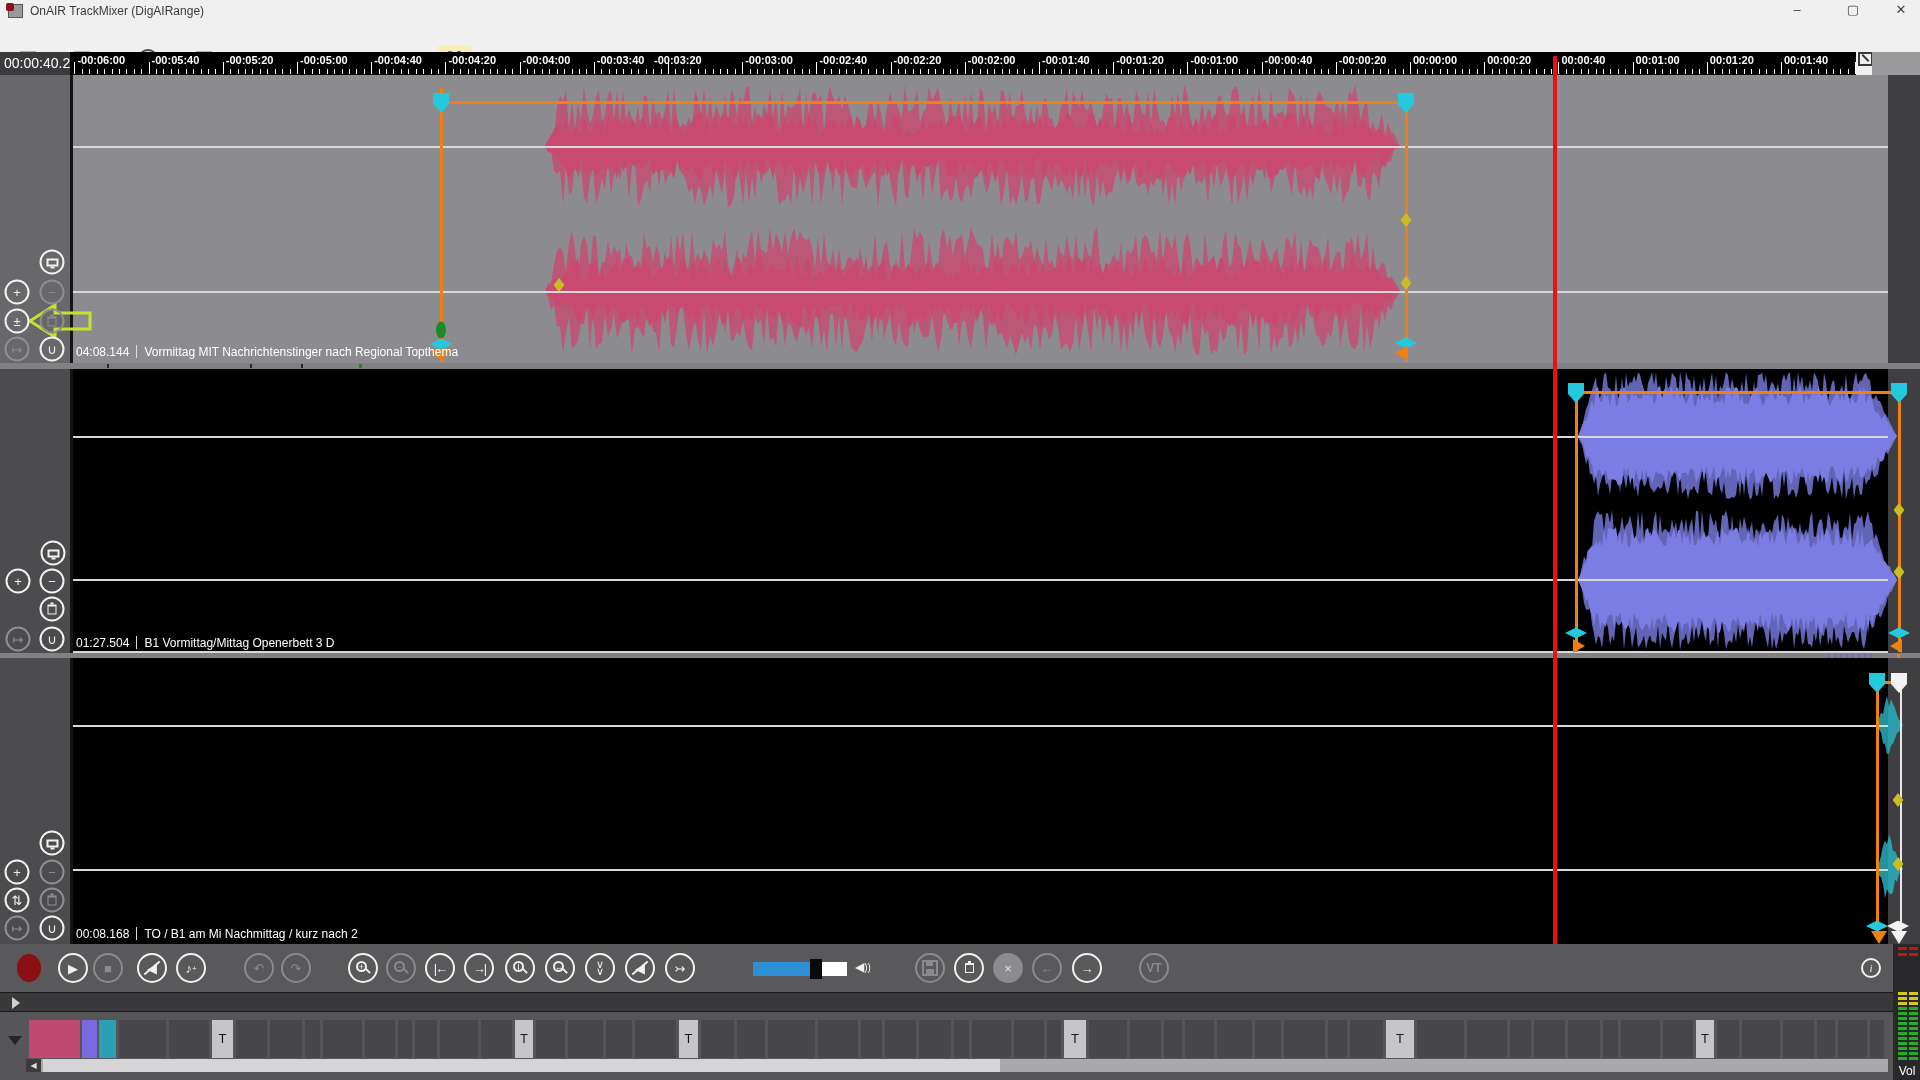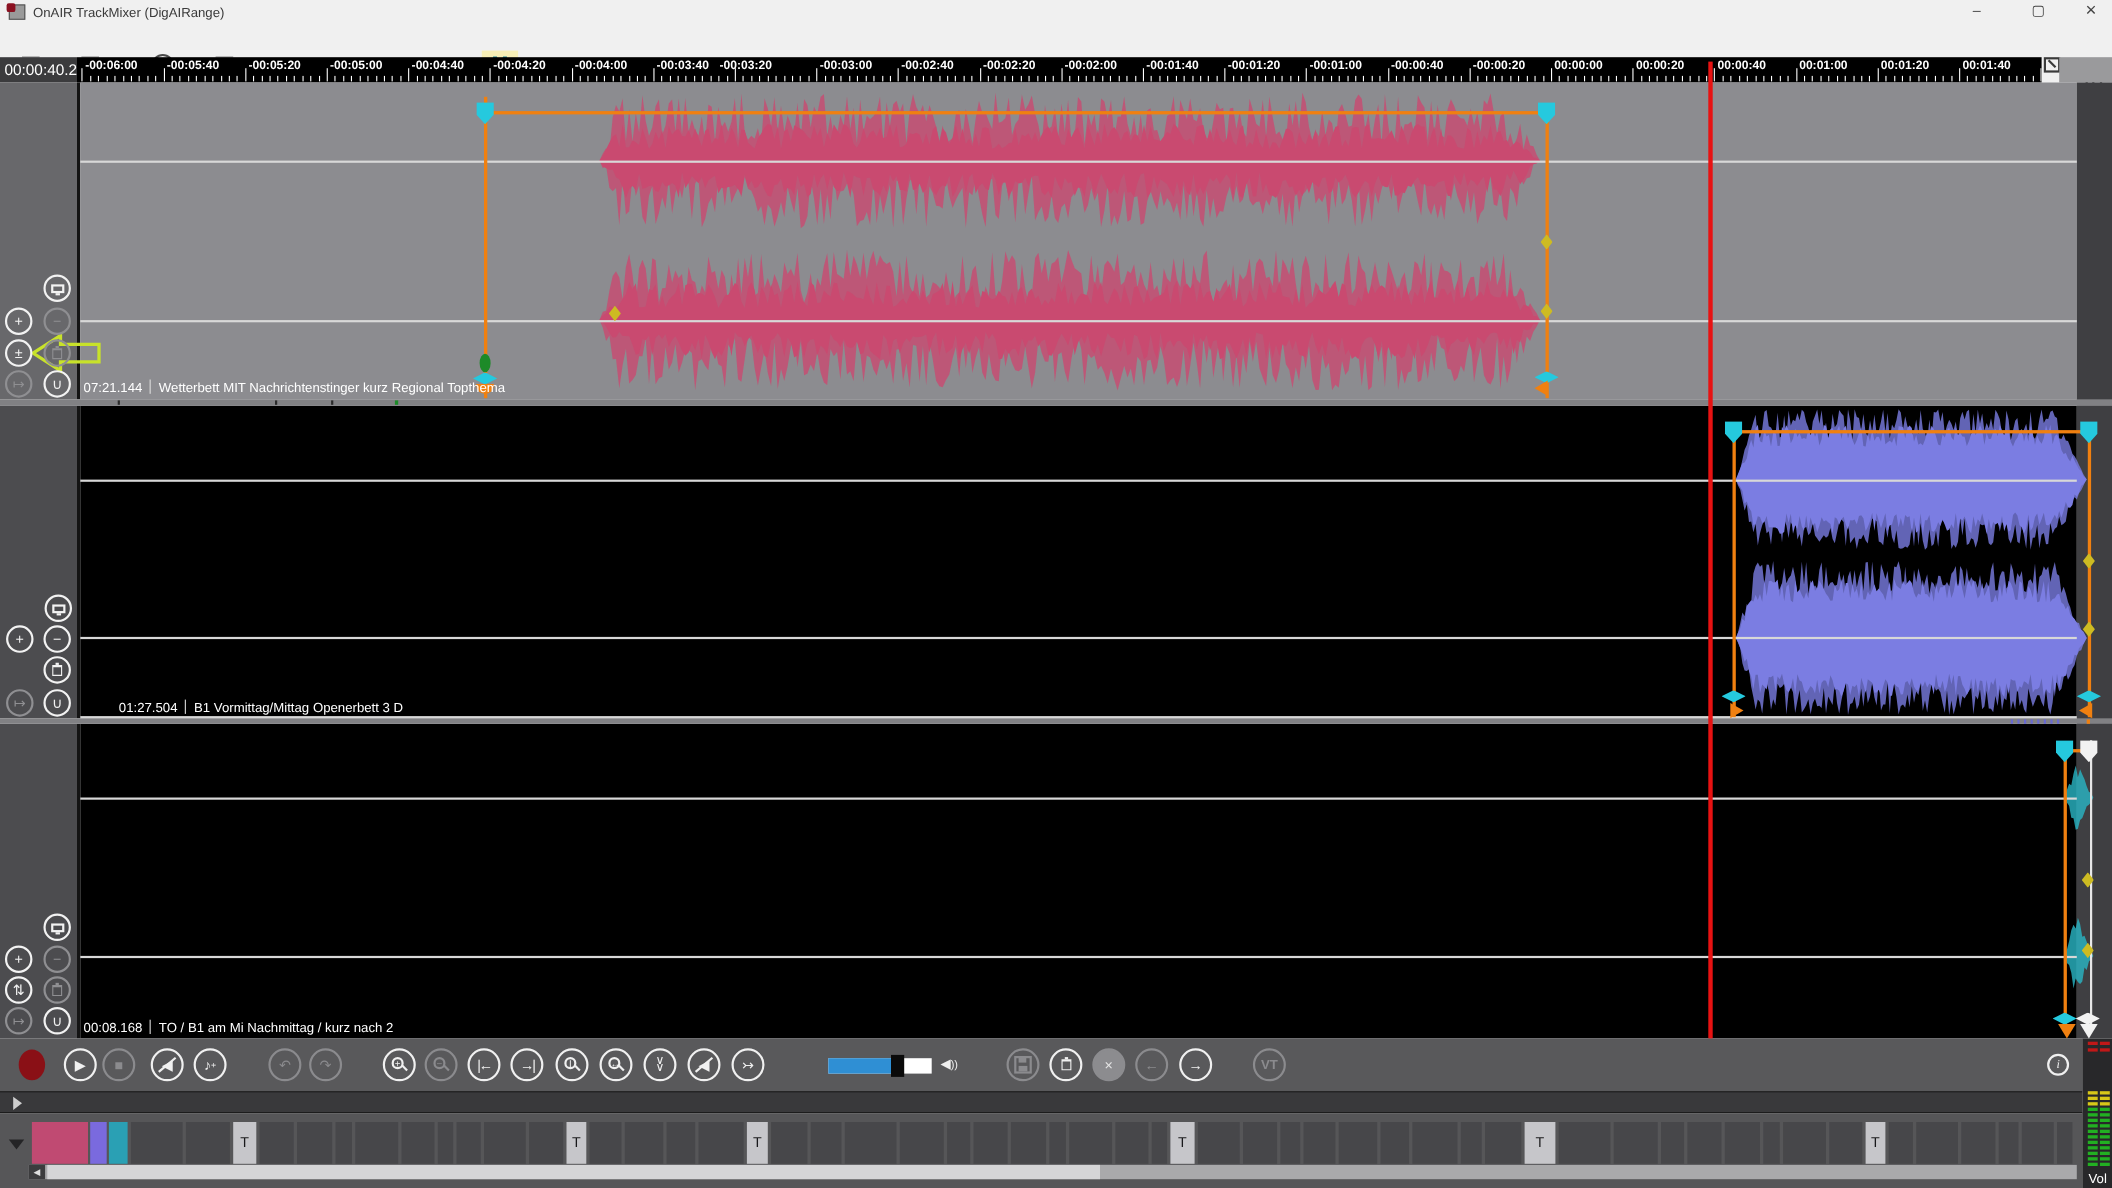--- a/index.html
+++ b/index.html
@@ -468,23 +468,23 @@
       <path d="M1578,436 L1578,436.0 L1580,432.0 L1582,426.6 L1584,418.0 L1586,408.8 L1588,404.5 L1590,395.8 L1592,390.5 L1594,383.3 L1596,377.0 L1598,398.5 L1600,397.5 L1602,390.0 L1604,374.3 L1606,372.7 L1608,387.4 L1610,388.6 L1612,392.5 L1614,396.2 L1616,375.2 L1618,397.7 L1620,396.7 L1622,377.6 L1624,397.1 L1626,373.2 L1628,386.9 L1630,381.6 L1632,382.9 L1634,375.4 L1636,382.0 L1638,372.5 L1640,374.6 L1642,383.6 L1644,388.9 L1646,399.5 L1648,383.2 L1650,378.0 L1652,372.3 L1654,385.3 L1656,372.9 L1658,391.5 L1660,384.3 L1662,398.4 L1664,395.4 L1666,376.2 L1668,388.3 L1670,385.4 L1672,372.7 L1674,375.6 L1676,377.9 L1678,399.8 L1680,372.0 L1682,382.2 L1684,399.6 L1686,372.0 L1688,379.2 L1690,380.0 L1692,391.3 L1694,376.4 L1696,393.5 L1698,396.5 L1700,382.0 L1702,392.7 L1704,376.8 L1706,394.1 L1708,391.6 L1710,383.2 L1712,372.4 L1714,392.4 L1716,375.4 L1718,398.4 L1720,385.8 L1722,389.3 L1724,382.0 L1726,372.0 L1728,375.1 L1730,390.3 L1732,378.4 L1734,387.3 L1736,391.9 L1738,396.0 L1740,392.1 L1742,381.3 L1744,394.8 L1746,372.7 L1748,389.9 L1750,393.4 L1752,400.7 L1754,381.3 L1756,398.5 L1758,374.6 L1760,375.0 L1762,372.3 L1764,383.5 L1766,374.5 L1768,393.8 L1770,386.8 L1772,381.6 L1774,385.2 L1776,390.8 L1778,383.2 L1780,398.8 L1782,380.2 L1784,374.3 L1786,381.3 L1788,374.1 L1790,372.5 L1792,399.1 L1794,376.1 L1796,393.7 L1798,372.3 L1800,385.3 L1802,376.0 L1804,391.5 L1806,384.6 L1808,389.3 L1810,380.2 L1812,390.4 L1814,372.5 L1816,376.0 L1818,381.2 L1820,394.4 L1822,399.9 L1824,373.1 L1826,381.4 L1828,400.3 L1830,391.3 L1832,382.5 L1834,380.0 L1836,396.2 L1838,396.3 L1840,390.4 L1842,385.3 L1844,396.1 L1846,374.1 L1848,396.9 L1850,398.8 L1852,393.4 L1854,381.0 L1856,372.3 L1858,384.6 L1860,380.6 L1862,380.8 L1864,374.4 L1866,373.1 L1868,378.7 L1870,380.0 L1872,398.3 L1874,399.0 L1876,395.1 L1878,400.4 L1880,401.0 L1882,405.8 L1884,412.4 L1886,414.8 L1888,418.1 L1890,422.7 L1892,426.7 L1894,431.2 L1896,434.3 L1897,436 L1896,437.3 L1894,441.7 L1892,445.7 L1890,448.4 L1888,454.2 L1886,452.0 L1884,455.0 L1882,455.1 L1880,461.6 L1878,474.0 L1876,476.1 L1874,477.4 L1872,469.6 L1870,479.1 L1868,480.6 L1866,485.2 L1864,475.5 L1862,494.6 L1860,494.7 L1858,484.6 L1856,486.2 L1854,498.5 L1852,477.3 L1850,488.6 L1848,488.9 L1846,499.7 L1844,472.2 L1842,498.6 L1840,487.0 L1838,477.3 L1836,494.0 L1834,492.6 L1832,476.9 L1830,488.0 L1828,494.2 L1826,489.7 L1824,472.1 L1822,478.0 L1820,474.5 L1818,483.2 L1816,473.6 L1814,475.9 L1812,493.0 L1810,495.6 L1808,493.9 L1806,482.5 L1804,476.8 L1802,477.5 L1800,476.4 L1798,491.4 L1796,498.0 L1794,490.4 L1792,489.4 L1790,494.3 L1788,495.5 L1786,471.3 L1784,486.8 L1782,471.4 L1780,492.6 L1778,498.0 L1776,494.9 L1774,499.2 L1772,473.8 L1770,477.0 L1768,475.8 L1766,472.9 L1764,476.0 L1762,497.1 L1760,482.5 L1758,494.5 L1756,496.5 L1754,481.3 L1752,497.5 L1750,499.8 L1748,491.5 L1746,475.4 L1744,496.0 L1742,471.9 L1740,496.9 L1738,478.5 L1736,495.1 L1734,497.9 L1732,496.8 L1730,498.3 L1728,498.8 L1726,498.1 L1724,482.1 L1722,493.8 L1720,488.5 L1718,472.4 L1716,488.8 L1714,478.6 L1712,495.6 L1710,493.1 L1708,492.2 L1706,474.1 L1704,471.7 L1702,471.7 L1700,480.5 L1698,494.2 L1696,491.3 L1694,485.8 L1692,489.9 L1690,489.8 L1688,499.1 L1686,488.1 L1684,491.0 L1682,493.9 L1680,471.4 L1678,496.3 L1676,474.6 L1674,472.3 L1672,475.1 L1670,484.4 L1668,493.9 L1666,490.1 L1664,480.1 L1662,487.2 L1660,488.9 L1658,486.5 L1656,489.5 L1654,492.6 L1652,489.6 L1650,486.9 L1648,475.9 L1646,484.0 L1644,486.7 L1642,479.0 L1640,480.2 L1638,496.9 L1636,485.4 L1634,490.4 L1632,472.2 L1630,478.9 L1628,474.8 L1626,489.2 L1624,477.8 L1622,471.6 L1620,493.2 L1618,473.9 L1616,478.5 L1614,478.4 L1612,476.1 L1610,495.3 L1608,482.9 L1606,484.7 L1604,472.9 L1602,477.6 L1600,484.7 L1598,496.0 L1596,476.4 L1594,483.8 L1592,474.1 L1590,474.6 L1588,458.5 L1586,464.1 L1584,454.3 L1582,445.1 L1580,441.4 L1578,436.0 Z" fill="#7b7de2" fill-opacity="0.8"></path>
       <path d="M1578,436 L1578,436.0 L1580,430.9 L1582,425.8 L1584,421.1 L1586,420.4 L1588,416.8 L1590,406.1 L1592,400.1 L1594,406.9 L1596,389.4 L1598,386.2 L1600,401.2 L1602,402.3 L1604,390.9 L1606,396.9 L1608,395.3 L1610,405.8 L1612,393.1 L1614,390.6 L1616,405.4 L1618,405.3 L1620,388.0 L1622,391.5 L1624,386.7 L1626,390.9 L1628,402.9 L1630,398.9 L1632,389.5 L1634,397.2 L1636,393.8 L1638,399.1 L1640,398.1 L1642,399.0 L1644,390.1 L1646,395.5 L1648,390.9 L1650,397.1 L1652,392.7 L1654,405.1 L1656,399.4 L1658,386.4 L1660,387.4 L1662,398.1 L1664,389.9 L1666,389.1 L1668,394.2 L1670,391.1 L1672,386.5 L1674,399.1 L1676,389.3 L1678,387.0 L1680,398.7 L1682,391.8 L1684,399.7 L1686,404.6 L1688,400.1 L1690,393.7 L1692,388.5 L1694,405.4 L1696,405.9 L1698,394.1 L1700,401.4 L1702,390.3 L1704,400.7 L1706,397.1 L1708,397.0 L1710,401.6 L1712,388.2 L1714,403.9 L1716,402.1 L1718,400.7 L1720,402.5 L1722,397.0 L1724,405.6 L1726,387.4 L1728,387.7 L1730,388.3 L1732,398.5 L1734,389.2 L1736,386.8 L1738,389.0 L1740,401.6 L1742,395.4 L1744,404.3 L1746,402.9 L1748,404.7 L1750,399.7 L1752,391.5 L1754,394.1 L1756,387.1 L1758,390.3 L1760,396.7 L1762,404.0 L1764,405.0 L1766,394.7 L1768,397.7 L1770,391.2 L1772,388.4 L1774,397.4 L1776,400.2 L1778,388.0 L1780,395.6 L1782,393.2 L1784,396.9 L1786,397.1 L1788,405.5 L1790,401.0 L1792,394.3 L1794,391.1 L1796,395.4 L1798,391.5 L1800,386.3 L1802,391.2 L1804,404.4 L1806,393.5 L1808,399.1 L1810,398.8 L1812,392.6 L1814,389.7 L1816,396.5 L1818,386.4 L1820,391.4 L1822,395.6 L1824,390.4 L1826,392.3 L1828,401.9 L1830,405.9 L1832,400.7 L1834,398.0 L1836,392.2 L1838,390.0 L1840,401.7 L1842,393.3 L1844,401.3 L1846,387.2 L1848,394.2 L1850,404.4 L1852,395.9 L1854,400.7 L1856,403.4 L1858,398.1 L1860,386.3 L1862,393.7 L1864,386.1 L1866,403.9 L1868,396.4 L1870,394.7 L1872,399.5 L1874,409.0 L1876,412.8 L1878,411.9 L1880,416.5 L1882,419.6 L1884,414.4 L1886,418.7 L1888,422.7 L1890,426.5 L1892,428.2 L1894,432.8 L1896,434.5 L1897,436 L1896,437.6 L1894,440.2 L1892,441.6 L1890,447.9 L1888,451.3 L1886,449.6 L1884,459.0 L1882,461.5 L1880,461.4 L1878,456.4 L1876,464.6 L1874,470.6 L1872,464.6 L1870,472.1 L1868,468.0 L1866,471.9 L1864,475.8 L1862,477.7 L1860,477.1 L1858,466.1 L1856,472.1 L1854,477.1 L1852,466.9 L1850,470.1 L1848,479.4 L1846,482.5 L1844,467.7 L1842,480.2 L1840,485.0 L1838,479.4 L1836,477.6 L1834,468.6 L1832,466.0 L1830,468.1 L1828,481.8 L1826,483.4 L1824,476.5 L1822,482.9 L1820,469.1 L1818,478.9 L1816,475.4 L1814,476.8 L1812,474.6 L1810,481.8 L1808,471.9 L1806,485.7 L1804,475.0 L1802,466.8 L1800,474.5 L1798,472.0 L1796,479.0 L1794,469.3 L1792,485.0 L1790,481.9 L1788,475.0 L1786,469.6 L1784,473.1 L1782,471.3 L1780,482.3 L1778,466.7 L1776,480.5 L1774,476.6 L1772,481.3 L1770,482.4 L1768,477.1 L1766,472.0 L1764,478.1 L1762,474.7 L1760,480.5 L1758,483.4 L1756,482.7 L1754,468.2 L1752,473.0 L1750,473.0 L1748,485.8 L1746,466.9 L1744,482.3 L1742,484.4 L1740,470.4 L1738,485.2 L1736,469.4 L1734,470.2 L1732,468.1 L1730,478.6 L1728,470.8 L1726,479.4 L1724,467.4 L1722,469.4 L1720,476.8 L1718,477.4 L1716,482.9 L1714,466.5 L1712,473.4 L1710,480.3 L1708,473.8 L1706,466.7 L1704,482.4 L1702,466.2 L1700,473.9 L1698,479.2 L1696,482.7 L1694,471.1 L1692,468.4 L1690,469.1 L1688,476.6 L1686,472.3 L1684,473.1 L1682,473.0 L1680,481.9 L1678,476.9 L1676,469.7 L1674,472.3 L1672,477.0 L1670,471.7 L1668,470.3 L1666,485.3 L1664,476.3 L1662,474.7 L1660,473.0 L1658,474.1 L1656,470.2 L1654,478.0 L1652,483.8 L1650,475.4 L1648,477.5 L1646,470.4 L1644,481.7 L1642,468.6 L1640,482.5 L1638,478.6 L1636,469.1 L1634,480.9 L1632,477.4 L1630,485.2 L1628,467.0 L1626,475.3 L1624,466.9 L1622,483.7 L1620,485.0 L1618,485.2 L1616,480.6 L1614,479.6 L1612,479.5 L1610,479.4 L1608,479.5 L1606,469.2 L1604,474.5 L1602,475.5 L1600,470.1 L1598,469.4 L1596,476.3 L1594,477.6 L1592,464.8 L1590,461.7 L1588,456.0 L1586,457.7 L1584,446.4 L1582,442.7 L1580,439.8 L1578,436.0 Z" fill="#7b7de2" fill-opacity="1"></path>
       <path d="M1578,580 L1578,580.0 L1580,575.0 L1582,566.7 L1584,556.8 L1586,560.0 L1588,549.0 L1590,553.2 L1592,547.9 L1594,521.3 L1596,514.7 L1598,511.3 L1600,515.2 L1602,513.3 L1604,531.7 L1606,513.1 L1608,513.5 L1610,522.9 L1612,510.1 L1614,533.3 L1616,537.9 L1618,535.1 L1620,530.3 L1622,516.1 L1624,530.3 L1626,525.6 L1628,523.1 L1630,515.2 L1632,524.7 L1634,538.7 L1636,535.5 L1638,510.4 L1640,531.6 L1642,511.0 L1644,539.6 L1646,527.6 L1648,535.0 L1650,532.0 L1652,534.9 L1654,517.9 L1656,511.2 L1658,537.6 L1660,514.9 L1662,533.1 L1664,529.7 L1666,529.1 L1668,532.5 L1670,531.6 L1672,519.2 L1674,530.1 L1676,522.0 L1678,538.5 L1680,524.4 L1682,518.9 L1684,532.3 L1686,518.1 L1688,533.8 L1690,524.8 L1692,518.6 L1694,537.3 L1696,511.3 L1698,510.8 L1700,537.8 L1702,510.4 L1704,532.9 L1706,539.1 L1708,537.6 L1710,512.8 L1712,519.2 L1714,526.3 L1716,519.1 L1718,538.6 L1720,536.3 L1722,515.1 L1724,515.7 L1726,510.3 L1728,519.2 L1730,541.1 L1732,514.9 L1734,536.1 L1736,537.8 L1738,539.5 L1740,517.9 L1742,529.2 L1744,516.6 L1746,524.9 L1748,537.0 L1750,528.9 L1752,522.0 L1754,539.6 L1756,528.6 L1758,531.0 L1760,536.7 L1762,523.5 L1764,523.7 L1766,531.6 L1768,532.5 L1770,529.1 L1772,532.9 L1774,521.7 L1776,519.1 L1778,514.6 L1780,538.6 L1782,514.5 L1784,518.4 L1786,533.2 L1788,516.4 L1790,530.4 L1792,524.6 L1794,528.5 L1796,528.3 L1798,534.3 L1800,522.7 L1802,536.1 L1804,534.0 L1806,528.9 L1808,534.5 L1810,518.0 L1812,511.2 L1814,536.8 L1816,536.6 L1818,524.0 L1820,519.4 L1822,519.7 L1824,535.0 L1826,532.6 L1828,512.1 L1830,518.2 L1832,531.9 L1834,521.0 L1836,524.6 L1838,519.0 L1840,537.2 L1842,538.2 L1844,528.2 L1846,526.6 L1848,530.6 L1850,512.3 L1852,540.5 L1854,524.5 L1856,522.6 L1858,514.7 L1860,518.5 L1862,514.9 L1864,529.0 L1866,518.3 L1868,510.9 L1870,521.8 L1872,523.5 L1874,539.2 L1876,533.5 L1878,539.3 L1880,547.2 L1882,552.0 L1884,560.2 L1886,564.1 L1888,566.0 L1890,566.3 L1892,572.7 L1894,574.5 L1896,578.0 L1897,580 L1896,582.1 L1894,585.6 L1892,591.2 L1890,591.9 L1888,596.3 L1886,604.5 L1884,608.0 L1882,614.4 L1880,618.0 L1878,611.3 L1876,615.9 L1874,626.2 L1872,628.5 L1870,621.2 L1868,619.3 L1866,638.9 L1864,649.5 L1862,643.4 L1860,626.6 L1858,642.4 L1856,638.4 L1854,632.0 L1852,632.0 L1850,637.4 L1848,642.5 L1846,634.8 L1844,625.8 L1842,648.1 L1840,644.7 L1838,636.4 L1836,641.8 L1834,624.1 L1832,645.1 L1830,637.0 L1828,645.5 L1826,619.2 L1824,636.5 L1822,634.7 L1820,645.9 L1818,626.3 L1816,641.8 L1814,632.7 L1812,647.6 L1810,644.3 L1808,644.1 L1806,627.8 L1804,642.2 L1802,644.8 L1800,626.7 L1798,635.8 L1796,632.6 L1794,649.4 L1792,625.3 L1790,628.2 L1788,631.5 L1786,635.0 L1784,632.7 L1782,643.7 L1780,630.4 L1778,641.8 L1776,649.3 L1774,636.9 L1772,650.0 L1770,627.7 L1768,648.0 L1766,639.3 L1764,629.4 L1762,626.2 L1760,628.0 L1758,622.7 L1756,621.8 L1754,632.3 L1752,647.7 L1750,636.6 L1748,646.2 L1746,621.4 L1744,631.9 L1742,628.7 L1740,638.9 L1738,623.9 L1736,642.9 L1734,631.3 L1732,643.3 L1730,640.5 L1728,641.9 L1726,649.6 L1724,633.3 L1722,622.2 L1720,619.5 L1718,648.5 L1716,621.0 L1714,640.4 L1712,640.5 L1710,645.8 L1708,618.9 L1706,641.3 L1704,633.9 L1702,621.0 L1700,633.2 L1698,639.0 L1696,624.2 L1694,642.6 L1692,625.8 L1690,640.7 L1688,644.9 L1686,633.2 L1684,639.2 L1682,639.9 L1680,649.9 L1678,620.5 L1676,627.5 L1674,636.8 L1672,648.6 L1670,639.0 L1668,620.3 L1666,640.8 L1664,637.1 L1662,633.2 L1660,648.7 L1658,625.4 L1656,643.6 L1654,641.5 L1652,642.1 L1650,634.9 L1648,639.4 L1646,649.4 L1644,635.7 L1642,641.2 L1640,644.8 L1638,647.8 L1636,627.3 L1634,637.3 L1632,648.2 L1630,629.3 L1628,624.5 L1626,629.9 L1624,649.5 L1622,621.7 L1620,624.4 L1618,625.4 L1616,621.6 L1614,641.3 L1612,635.7 L1610,645.2 L1608,628.2 L1606,620.3 L1604,629.7 L1602,648.6 L1600,638.2 L1598,635.8 L1596,645.0 L1594,633.8 L1592,624.3 L1590,608.4 L1588,610.0 L1586,609.6 L1584,603.0 L1582,589.0 L1580,584.4 L1578,580.0 Z" fill="#7b7de2" fill-opacity="0.8"></path>
       <path d="M1578,580 L1578,580.0 L1580,575.2 L1582,571.2 L1584,562.6 L1586,564.5 L1588,551.0 L1590,548.2 L1592,545.6 L1594,546.9 L1596,540.7 L1598,545.4 L1600,540.1 L1602,547.0 L1604,527.0 L1606,541.9 L1608,528.4 L1610,527.9 L1612,529.6 L1614,529.4 L1616,526.8 L1618,542.5 L1620,530.2 L1622,546.6 L1624,533.4 L1626,531.1 L1628,546.0 L1630,547.4 L1632,527.4 L1634,538.7 L1636,536.1 L1638,541.0 L1640,544.5 L1642,538.4 L1644,543.8 L1646,530.5 L1648,527.4 L1650,537.1 L1652,534.5 L1654,527.9 L1656,531.4 L1658,535.4 L1660,539.8 L1662,542.2 L1664,546.1 L1666,545.9 L1668,531.8 L1670,537.6 L1672,535.7 L1674,526.3 L1676,539.5 L1678,530.0 L1680,529.9 L1682,543.9 L1684,531.2 L1686,538.8 L1688,534.9 L1690,544.4 L1692,528.4 L1694,545.0 L1696,545.1 L1698,537.7 L1700,541.2 L1702,536.6 L1704,531.1 L1706,537.6 L1708,535.0 L1710,538.0 L1712,540.4 L1714,545.8 L1716,536.4 L1718,528.9 L1720,546.4 L1722,526.3 L1724,532.2 L1726,534.0 L1728,535.5 L1730,528.0 L1732,532.0 L1734,529.7 L1736,527.2 L1738,530.1 L1740,538.8 L1742,543.5 L1744,539.6 L1746,540.9 L1748,527.1 L1750,540.0 L1752,540.2 L1754,543.4 L1756,536.9 L1758,547.0 L1760,529.3 L1762,539.6 L1764,533.8 L1766,533.8 L1768,531.8 L1770,544.0 L1772,532.8 L1774,543.7 L1776,538.0 L1778,527.2 L1780,533.1 L1782,526.1 L1784,535.7 L1786,544.2 L1788,532.7 L1790,526.6 L1792,533.7 L1794,527.1 L1796,536.0 L1798,544.2 L1800,540.9 L1802,530.1 L1804,541.8 L1806,537.2 L1808,531.6 L1810,547.4 L1812,546.9 L1814,540.7 L1816,547.0 L1818,531.2 L1820,542.5 L1822,528.5 L1824,540.1 L1826,527.9 L1828,530.0 L1830,535.5 L1832,545.0 L1834,545.4 L1836,528.2 L1838,530.1 L1840,545.2 L1842,543.2 L1844,532.8 L1846,536.4 L1848,543.5 L1850,527.4 L1852,547.4 L1854,546.8 L1856,538.2 L1858,528.2 L1860,547.6 L1862,528.6 L1864,547.2 L1866,544.6 L1868,543.8 L1870,540.4 L1872,539.8 L1874,547.8 L1876,549.4 L1878,553.8 L1880,550.7 L1882,558.4 L1884,560.7 L1886,562.8 L1888,566.1 L1890,570.8 L1892,572.5 L1894,574.4 L1896,578.1 L1897,580 L1896,581.5 L1894,585.5 L1892,587.0 L1890,589.4 L1888,595.7 L1886,595.2 L1884,602.9 L1882,604.2 L1880,604.9 L1878,614.3 L1876,615.1 L1874,614.9 L1872,625.5 L1870,612.5 L1868,633.5 L1866,613.6 L1864,630.5 L1862,629.3 L1860,626.1 L1858,632.7 L1856,616.5 L1854,624.7 L1852,626.5 L1850,626.6 L1848,629.7 L1846,613.0 L1844,622.6 L1842,620.4 L1840,619.4 L1838,625.3 L1836,623.8 L1834,629.4 L1832,618.6 L1830,618.6 L1828,617.2 L1826,630.8 L1824,621.1 L1822,633.6 L1820,630.7 L1818,622.8 L1816,632.8 L1814,616.1 L1812,622.8 L1810,619.6 L1808,630.3 L1806,618.2 L1804,632.7 L1802,619.0 L1800,618.6 L1798,629.6 L1796,616.4 L1794,630.5 L1792,617.1 L1790,627.5 L1788,631.9 L1786,626.1 L1784,622.6 L1782,614.5 L1780,614.8 L1778,632.3 L1776,613.4 L1774,622.0 L1772,612.5 L1770,624.2 L1768,629.2 L1766,618.9 L1764,625.7 L1762,623.8 L1760,613.0 L1758,631.4 L1756,623.2 L1754,621.3 L1752,625.1 L1750,619.4 L1748,624.4 L1746,620.4 L1744,628.0 L1742,627.5 L1740,624.4 L1738,616.6 L1736,623.2 L1734,619.1 L1732,620.5 L1730,631.2 L1728,631.4 L1726,625.1 L1724,623.9 L1722,621.3 L1720,632.5 L1718,632.5 L1716,620.5 L1714,617.6 L1712,623.8 L1710,632.2 L1708,627.1 L1706,629.5 L1704,629.8 L1702,620.6 L1700,619.0 L1698,617.6 L1696,630.1 L1694,622.2 L1692,616.2 L1690,633.4 L1688,622.2 L1686,624.5 L1684,623.5 L1682,631.9 L1680,622.3 L1678,621.2 L1676,628.4 L1674,633.3 L1672,628.0 L1670,626.4 L1668,627.0 L1666,618.3 L1664,613.8 L1662,624.7 L1660,618.8 L1658,618.5 L1656,620.7 L1654,630.6 L1652,618.0 L1650,630.4 L1648,625.6 L1646,623.7 L1644,627.1 L1642,630.7 L1640,627.3 L1638,619.7 L1636,618.7 L1634,613.0 L1632,631.8 L1630,616.7 L1628,625.4 L1626,629.0 L1624,627.5 L1622,621.8 L1620,612.5 L1618,617.4 L1616,614.9 L1614,628.4 L1612,614.0 L1610,615.6 L1608,615.4 L1606,626.8 L1604,624.3 L1602,622.2 L1600,630.2 L1598,613.5 L1596,613.5 L1594,626.7 L1592,615.3 L1590,610.2 L1588,598.8 L1586,601.5 L1584,594.4 L1582,589.2 L1580,583.7 L1578,580.0 Z" fill="#7b7de2" fill-opacity="1"></path>
       <path d="M1877,725 L1877,725.0 L1879,718.2 L1881,712.6 L1883,713.9 L1885,703.4 L1887,695.8 L1889,706.7 L1891,699.3 L1893,704.0 L1895,708.3 L1897,714.8 L1899,719.8 L1901,721.1 L1903,725.0 L1903,725 L1903,725.0 L1901,729.1 L1899,731.6 L1897,732.9 L1895,738.4 L1893,743.6 L1891,745.5 L1889,753.4 L1887,754.3 L1885,743.9 L1883,743.4 L1881,732.6 L1879,729.5 L1877,725.0 Z" fill="#29b6c6" fill-opacity="0.8"></path>
       <path d="M1877,869 L1877,869.0 L1879,863.3 L1881,855.7 L1883,845.7 L1885,840.7 L1887,844.1 L1889,834.3 L1891,840.1 L1893,851.6 L1895,850.7 L1897,856.1 L1899,862.2 L1901,865.0 L1903,869.0 L1903,869 L1903,869.0 L1901,871.9 L1899,874.1 L1897,881.9 L1895,879.6 L1893,892.2 L1891,894.6 L1889,892.7 L1887,889.6 L1885,898.6 L1883,884.3 L1881,877.2 L1879,875.5 L1877,869.0 Z" fill="#29b6c6" fill-opacity="0.8"></path>
       <polygon points="30,321 55,305 55,313 90,313 90,329 55,329 55,337" fill="none" stroke="#c8e22a" stroke-width="3"></polygon>
     </svg>
 
   <div class="track-label" style="left:76px;top:345px;">
-    <span>07:21.144</span><span class="bar"></span><span>Wetterbett MIT Nachrichtenstinger kurz Regional Topthema</span>
+    <span>04:08.144</span><span class="bar"></span><span>Vormittag MIT Nachrichtenstinger nach Regional Topthema</span>
   </div>
-  <div class="track-label" style="left:76px;top:636px;margin-left:32px;">
+  <div class="track-label" style="left:76px;top:636px;">
     <span>01:27.504</span><span class="bar"></span><span>B1 Vormittag/Mittag Openerbett 3 D</span>
   </div>
   <div class="track-label" style="left:76px;top:927px;">
     <span>00:08.168</span><span class="bar"></span><span>TO / B1 am Mi Nachmittag / kurz nach 2</span>
   </div>
 
   <div id="markers"></div>
 
   <div class="abs" id="playhead"></div>
 

